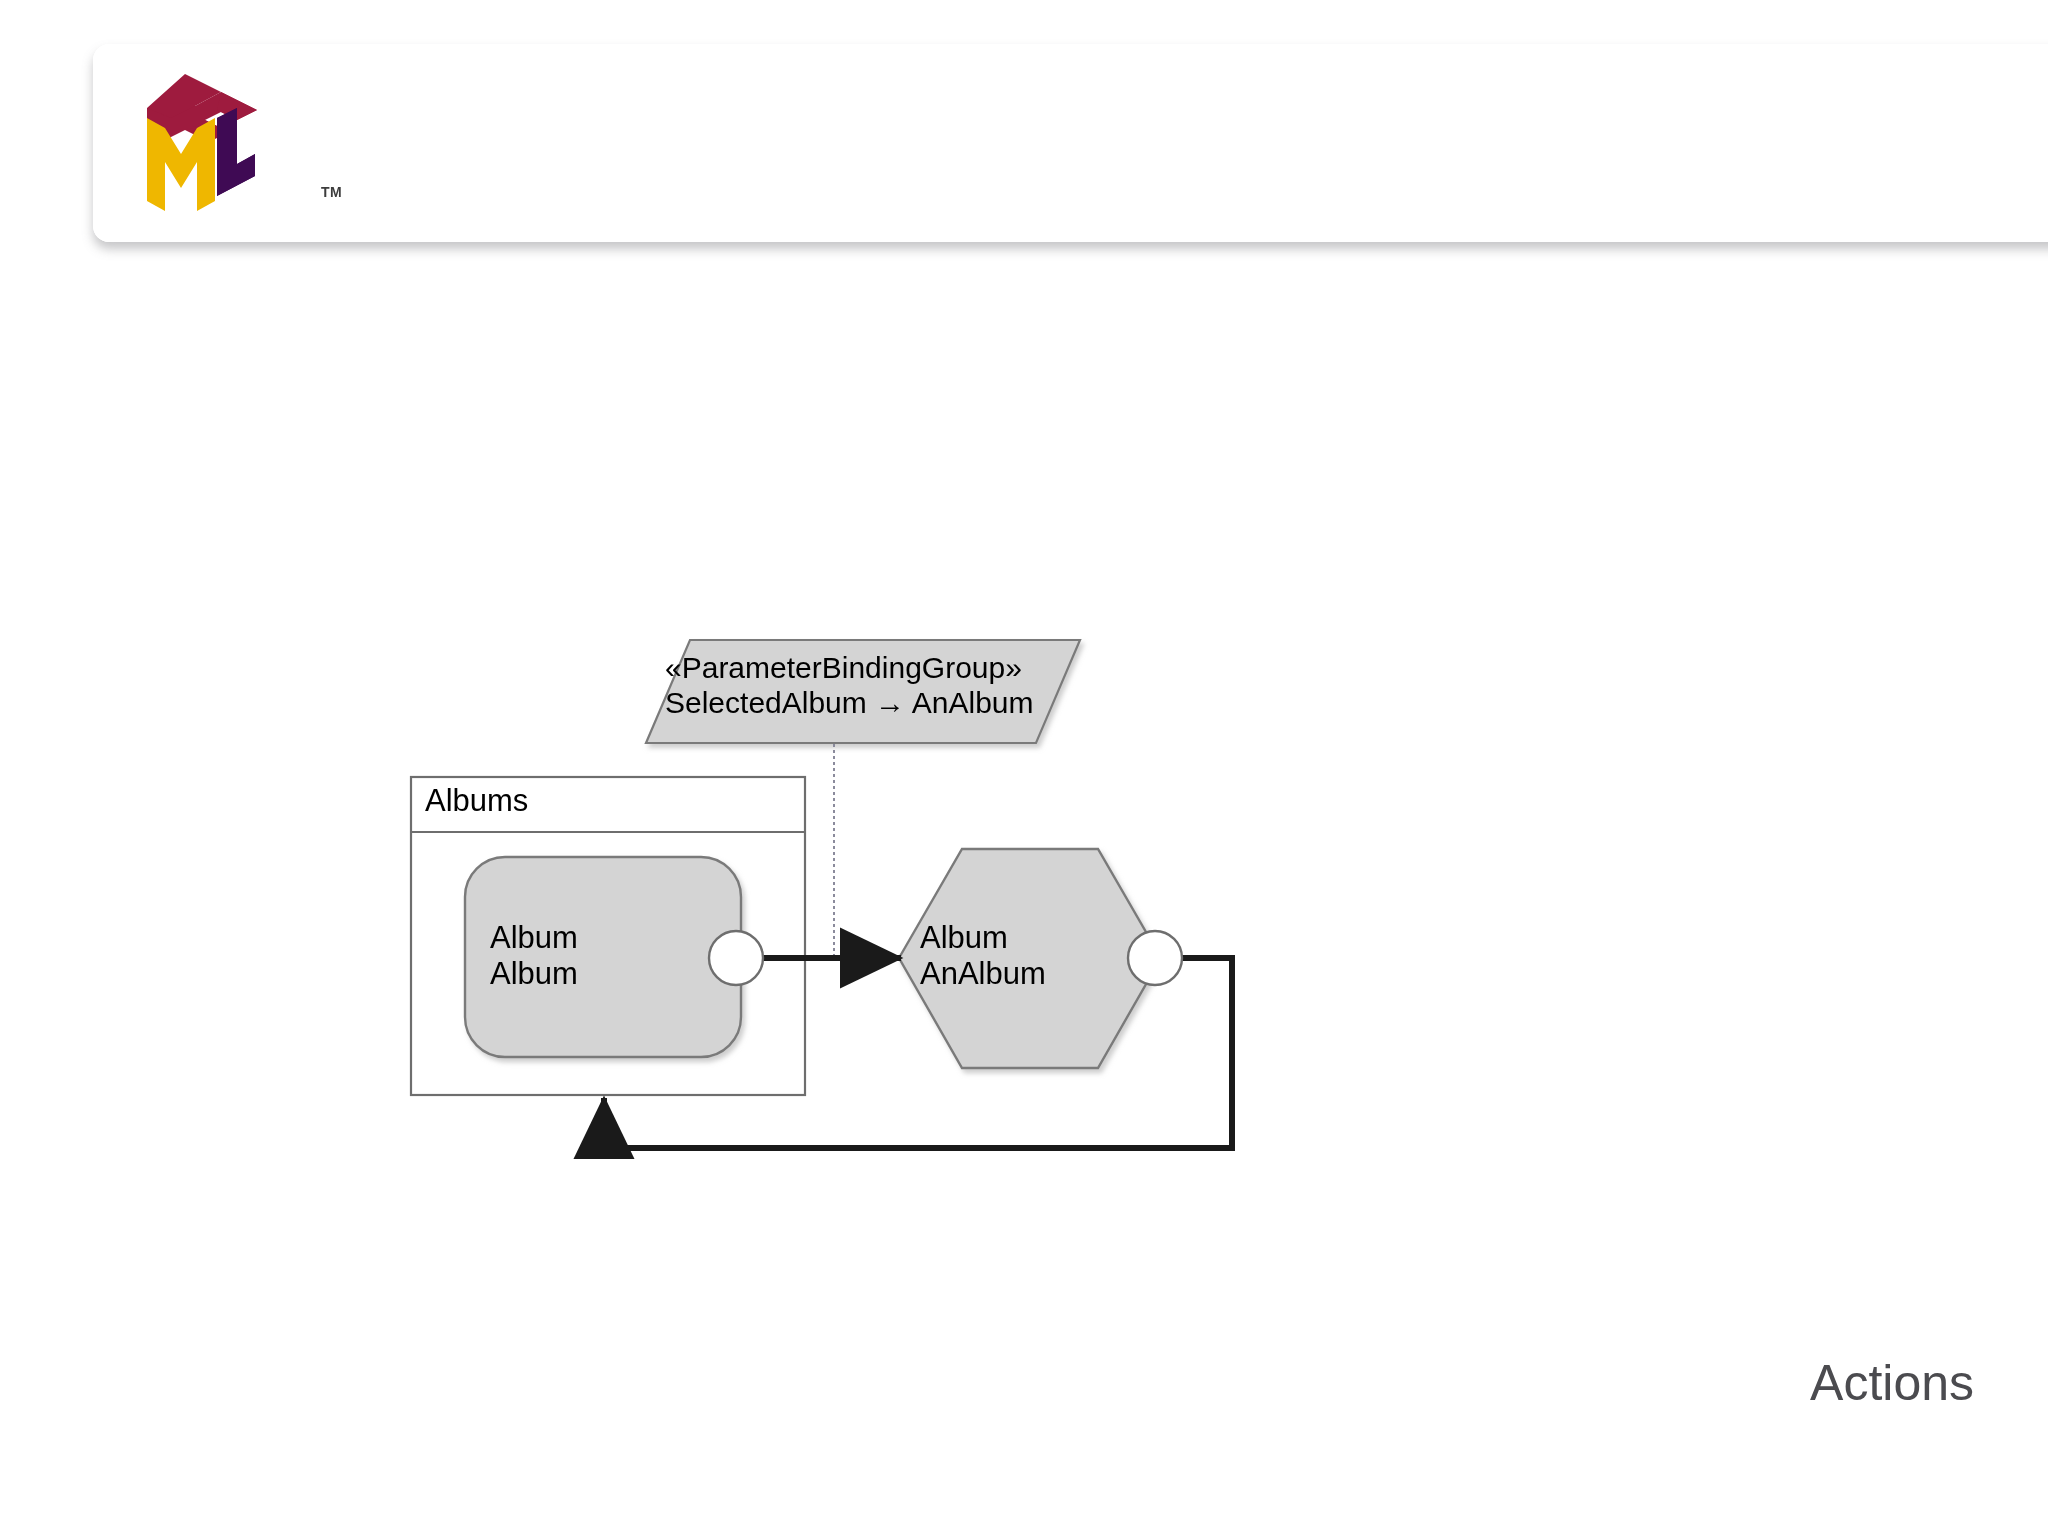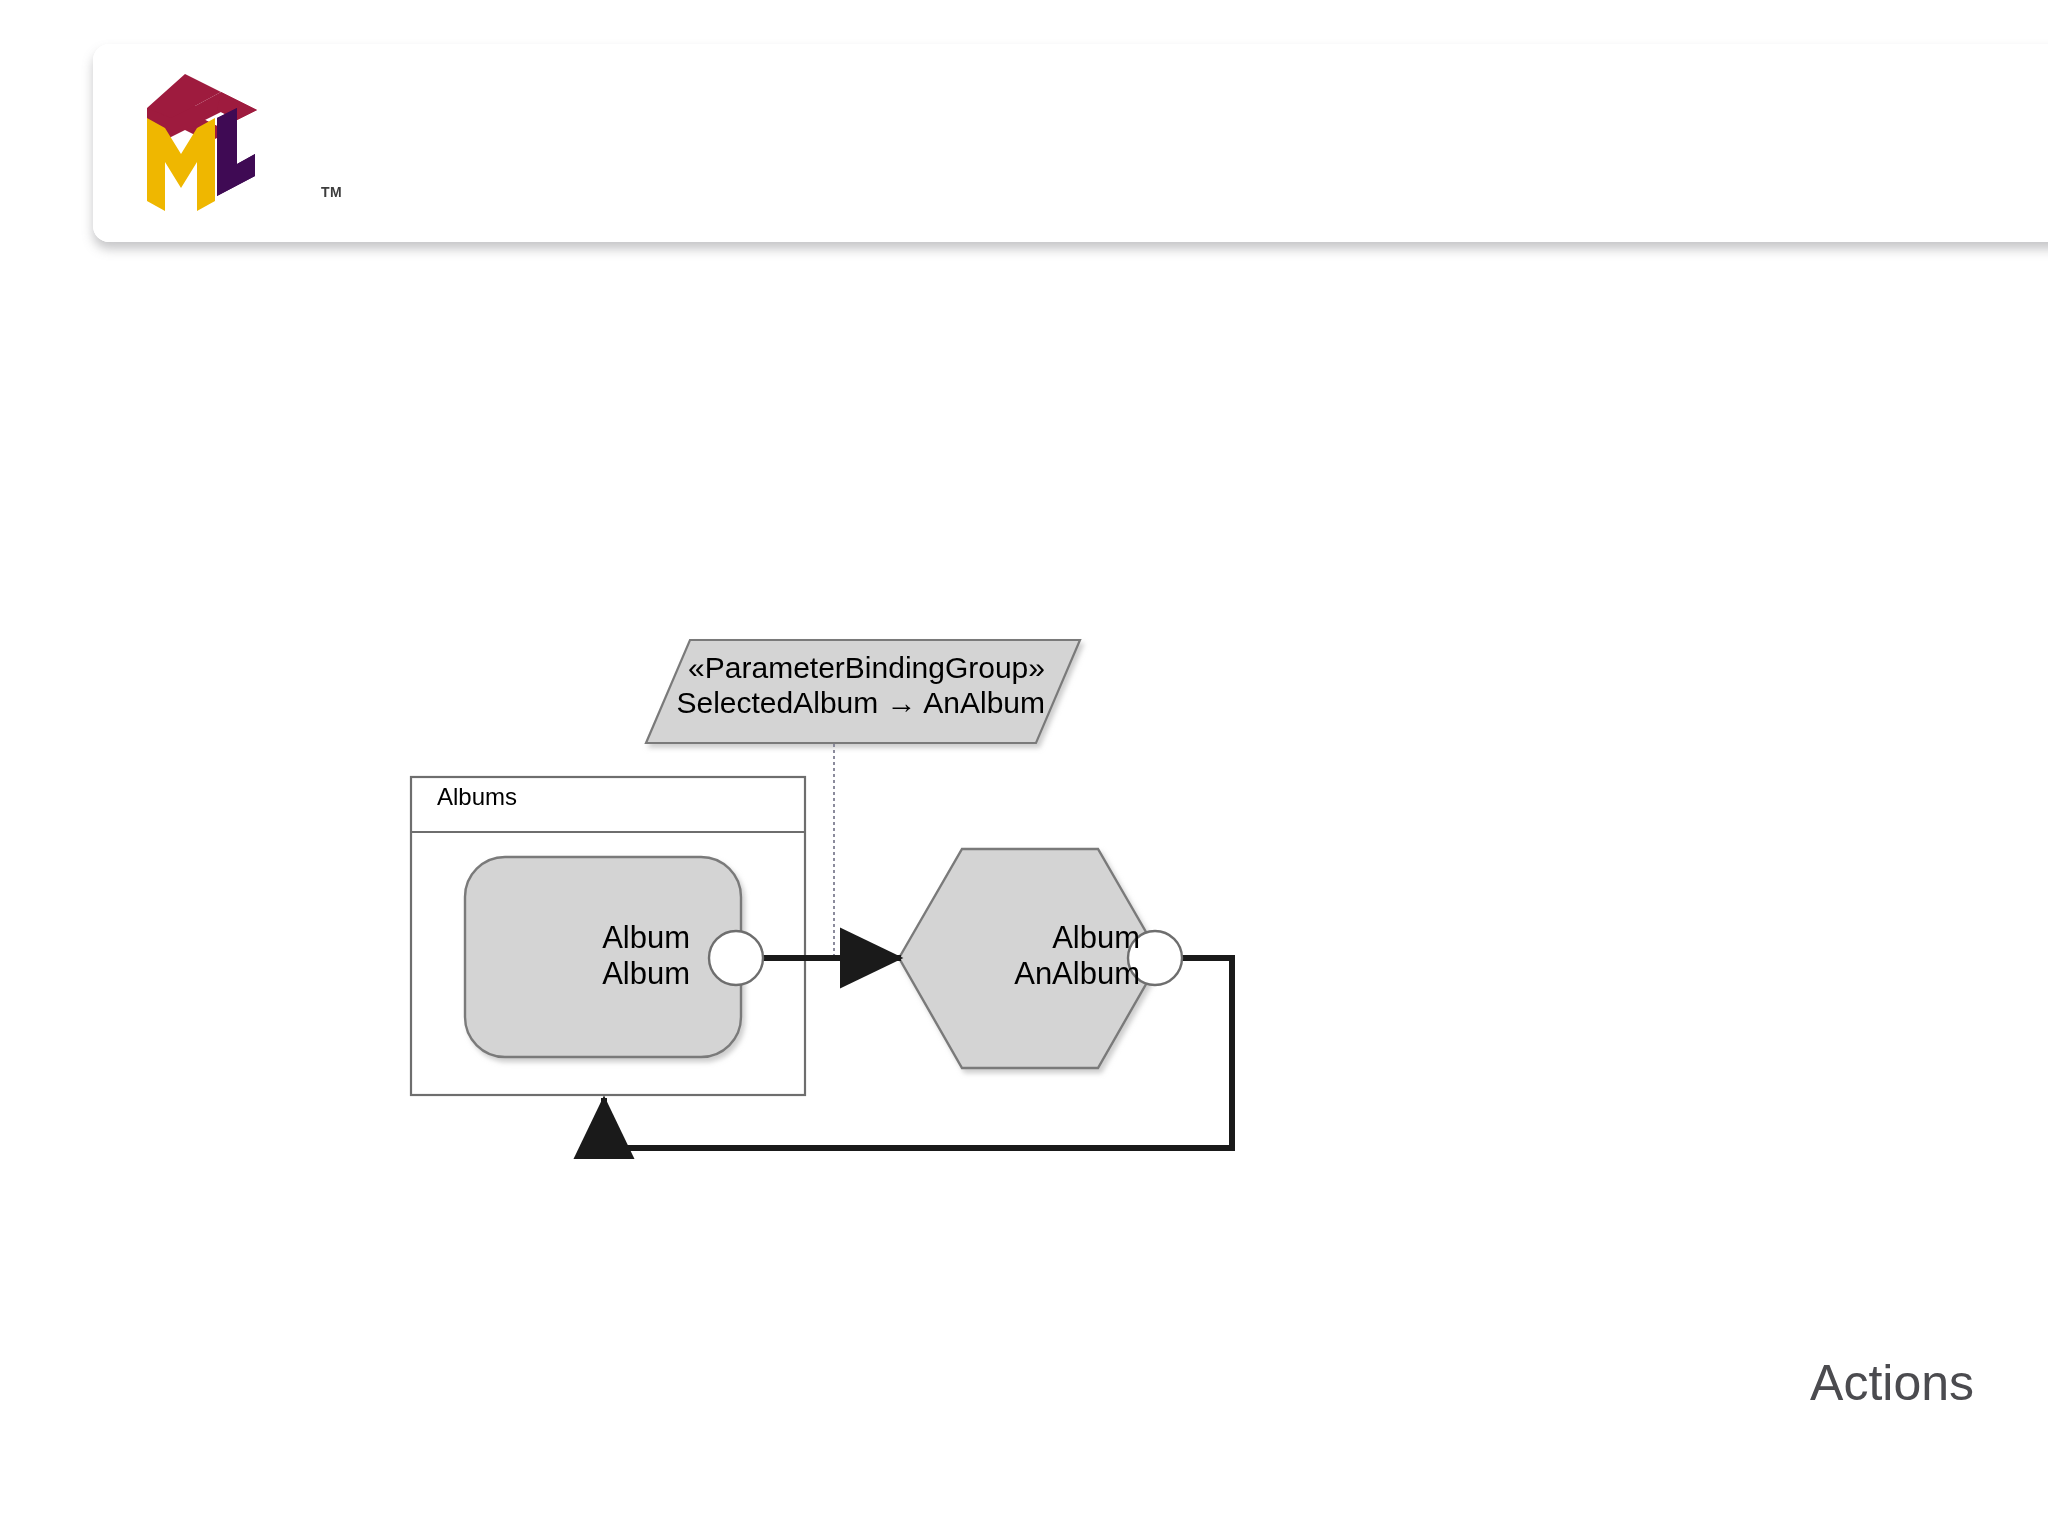--- a/index.html
+++ b/index.html
@@ -74,35 +74,35 @@
     height: 1536px;
     z-index: 2;
   }
   #diagram svg { display:block; }
 
   .dg-label {
     position: absolute;
     font-family: "Liberation Sans", sans-serif;
     color: #000000;
     white-space: nowrap;
-    text-align: right;
+    text-align: left;
     line-height: 1.16;
     z-index: 4;
   }
 
   #note-text {
     left: 665px;
     top: 651px;
     width: 380px;
     font-size: 30px;
   }
   #albums-title {
-    left: 437px;
+    left: 425px;
     top: 783px;
-    font-size: 24px;
+    font-size: 31px;
     text-align: right;
   }
   #album-list-label {
     left: 490px;
     top: 920px;
     width: 200px;
     font-size: 31px;
   }
   #album-deletion-label {
     left: 920px;

